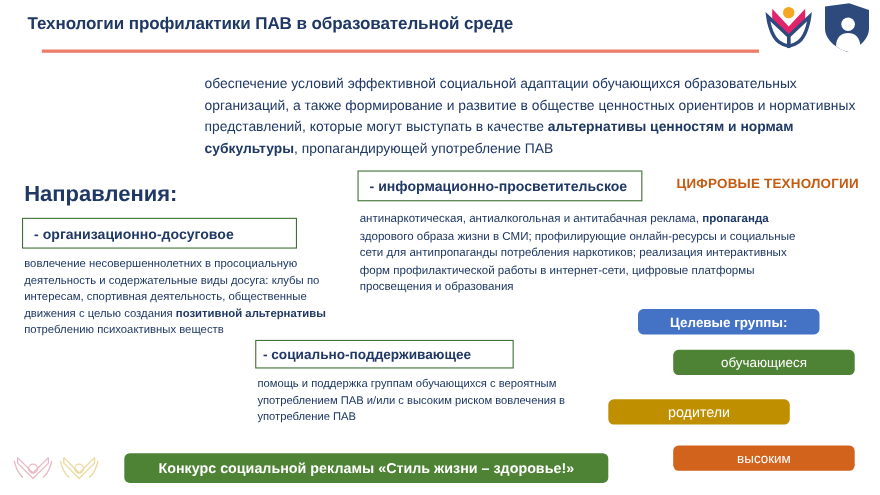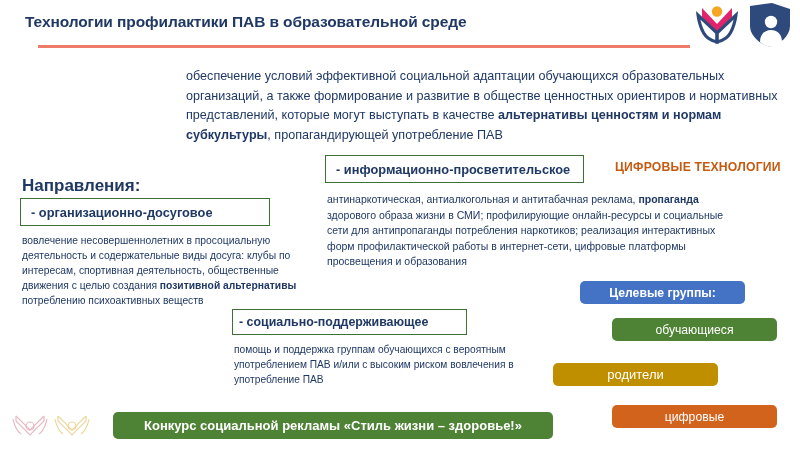--- a/index.html
+++ b/index.html
@@ -80,22 +80,22 @@
     line-height: 19.5px;
     color: #1f3864;
     text-align: left;
   }
   #intro-paragraph b { font-weight: bold; }
 
   
   #directions-heading {
     position: absolute;
     left: 22px;
-    top: 176px;
-    font-size: 17px;
+    top: 166px;
+    font-size: 20px;
     font-weight: bold;
     color: #1f3864;
   }
 
   
   .outline-box {
     position: absolute;
     border: 1.6px solid #3d7033;
     background: #ffffff;
     display: flex;
@@ -288,21 +288,21 @@
   <div class="outline-box" id="box-supportive">- социально-поддерживающее</div>
   <div class="body-text" id="text-supportive">
     <span>помощь и поддержка группам обучающихся с вероятным употреблением ПАВ и/или с высоким риском вовлечения в употребление ПАВ</span>
   </div>
 
   <div id="digital-label">ЦИФРОВЫЕ ТЕХНОЛОГИИ</div>
 
   <div class="pill" id="pill-target-groups">Целевые группы:</div>
   <div class="pill" id="pill-students">обучающиеся</div>
   <div class="pill" id="pill-parents">родители</div>
-  <div class="pill" id="pill-teachers">цифровые</div>
+  <div class="pill" id="pill-teachers">высоким</div>
 
   <div id="bottom-banner">Конкурс социальной рекламы «Стиль жизни – здоровье!»</div>
 
   <div id="watermark-group">
     <svg width="110" height="38" viewBox="0 0 110 38" xmlns="http://www.w3.org/2000/svg">
       <g stroke="#e8b9c4" stroke-width="1.2" fill="none">
         <circle cx="24" cy="18" r="4"></circle>
         <path d="M10 8 L24 22 L38 8"></path>
         <path d="M10 8 L10 13 L24 27 L38 13 L38 8"></path>
         <path d="M7 11 C7 11 9 22 15 26"></path>

